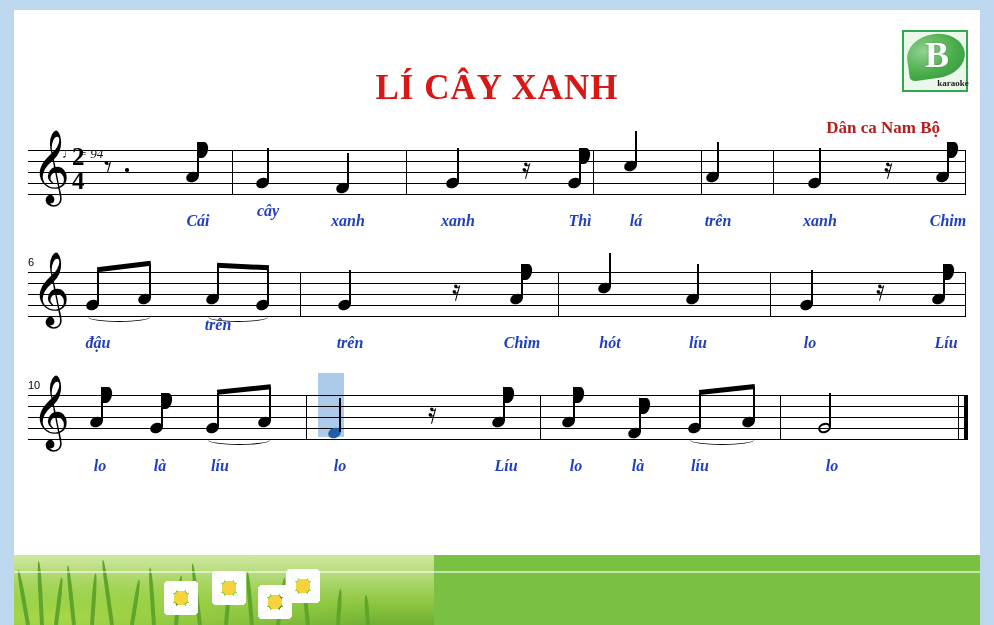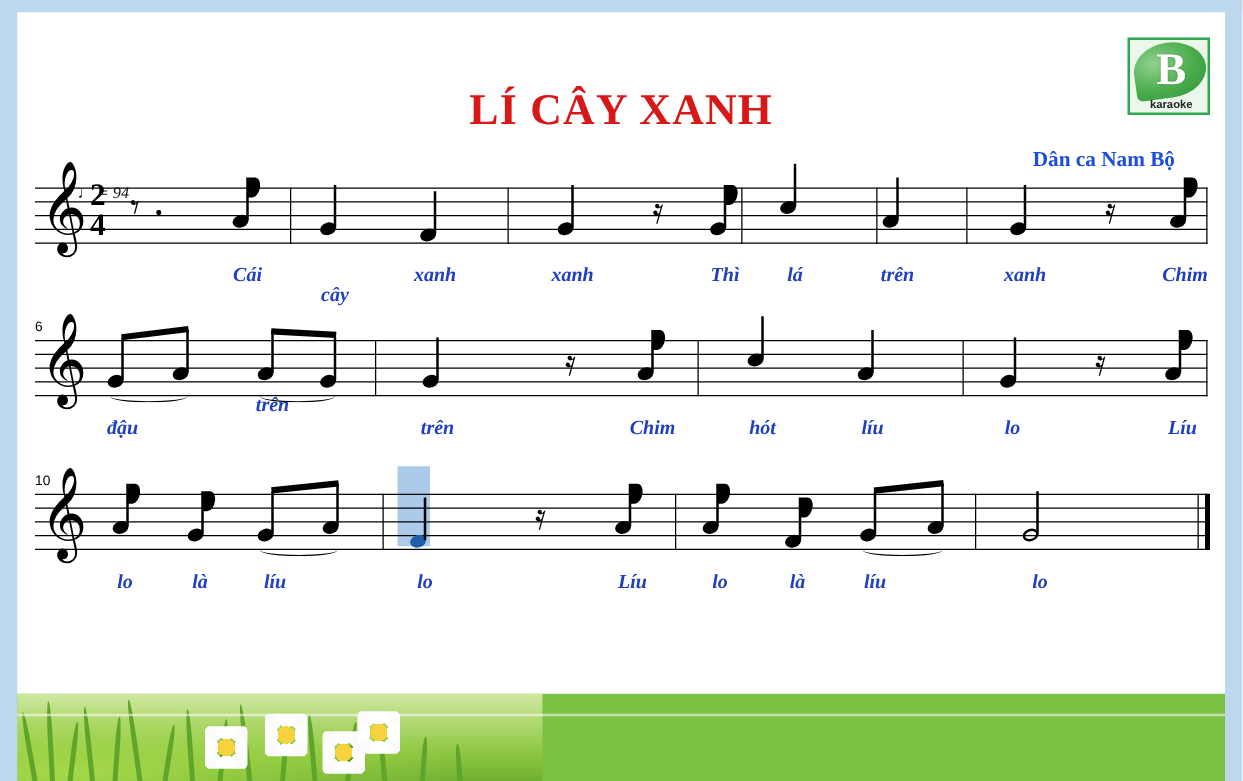--- a/index.html
+++ b/index.html
@@ -55,21 +55,21 @@
     font-size: 35px;
     font-weight: bold;
     letter-spacing: 1px;
     font-family: "Liberation Serif", serif;
   }
 
   .composer {
     position: absolute;
     right: 40px;
     top: 108px;
-    color: #1d4ed8;
+    color: #b91c1c;
     font-size: 17px;
     font-weight: bold;
     font-family: "Liberation Serif", serif;
   }
 
   .logo {
     position: absolute;
     right: 12px;
     top: 20px;
     width: 66px;
@@ -93,27 +93,27 @@
     line-height: 46px;
     text-align: center;
     font-size: 36px;
     font-weight: bold;
     color: #ffffff;
     font-family: "Liberation Serif", serif;
     text-shadow: 0 0 2px rgba(0,0,0,.25);
   }
   .logo .ktext {
     position: absolute;
-    left: 0; bottom: 2px;
+    left: 16px; bottom: 2px;
     width: 66px;
     text-align: center;
     font-size: 9px;
     font-weight: bold;
     color: #222222;
-    font-family: Liberation Sans, sans-serif;
+    font-family: Liberation Serif, serif;
   }
 
   .tempo {
     position: absolute;
     left: 48px;
     top: 124px;
     font-size: 13px;
     font-style: italic;
     color: #111111;
     font-family: "Liberation Serif", serif;
@@ -436,21 +436,21 @@
         </div>
         <div class="rest-eighth" style="left:856px; top:4px;">𝄿</div>
         <div class="note" style="left:908px; top:22px;">
           <div class="head"></div>
             <div class="stem"></div>
             <div class="flag"></div>
         </div>
       </div>
 
       <div class="lyric" style="left:170px; top:62px;">Cái</div>
-      <div class="lyric" style="left:240px; top:78px;">cây</div>
+      <div class="lyric" style="left:240px; top:52px;">cây</div>
       <div class="lyric" style="left:320px; top:62px;">xanh</div>
       <div class="lyric" style="left:430px; top:62px;">xanh</div>
       <div class="lyric" style="left:552px; top:62px;">Thì</div>
       <div class="lyric" style="left:608px; top:62px;">lá</div>
       <div class="lyric" style="left:690px; top:62px;">trên</div>
       <div class="lyric" style="left:792px; top:62px;">xanh</div>
       <div class="lyric" style="left:920px; top:62px;">Chim</div>
     </div>
 
     <div class="system sys2">

